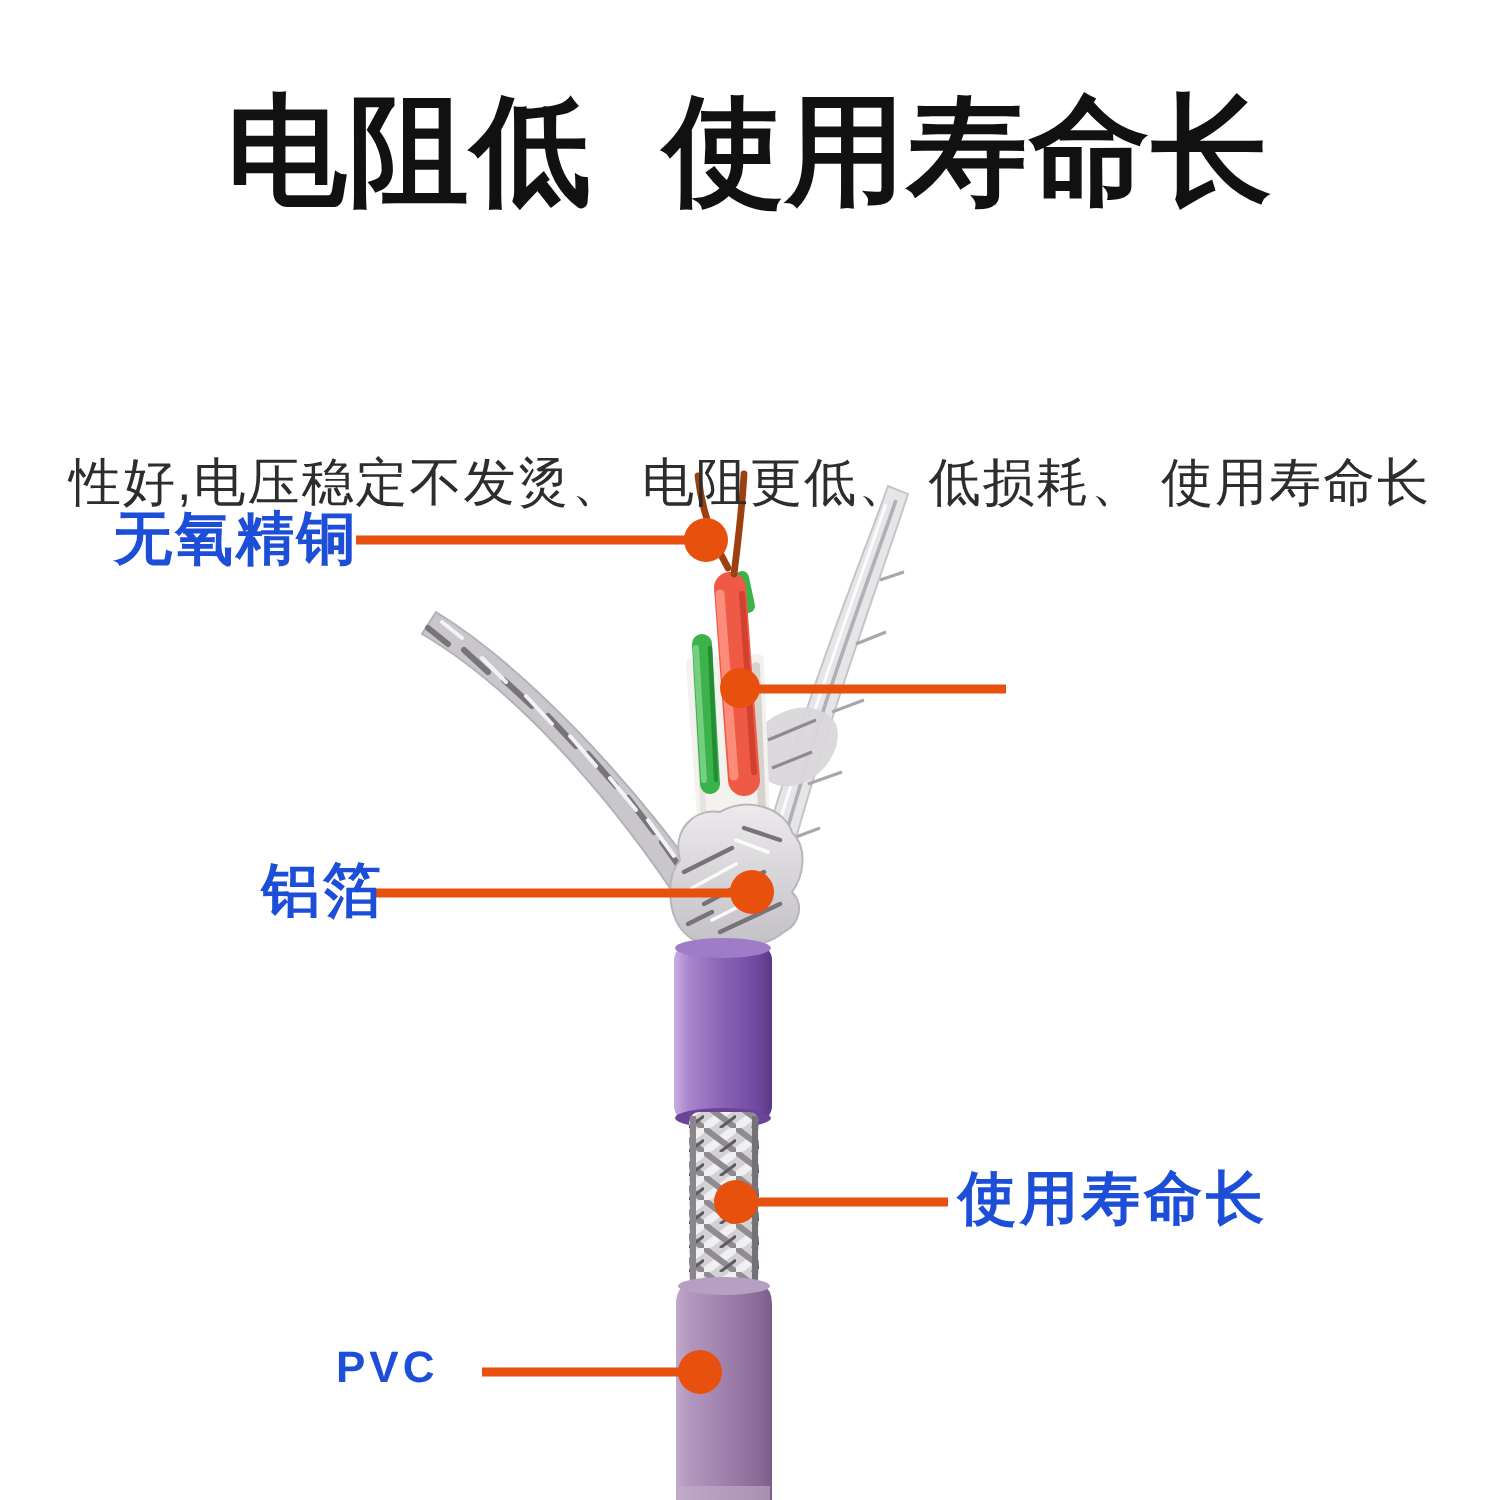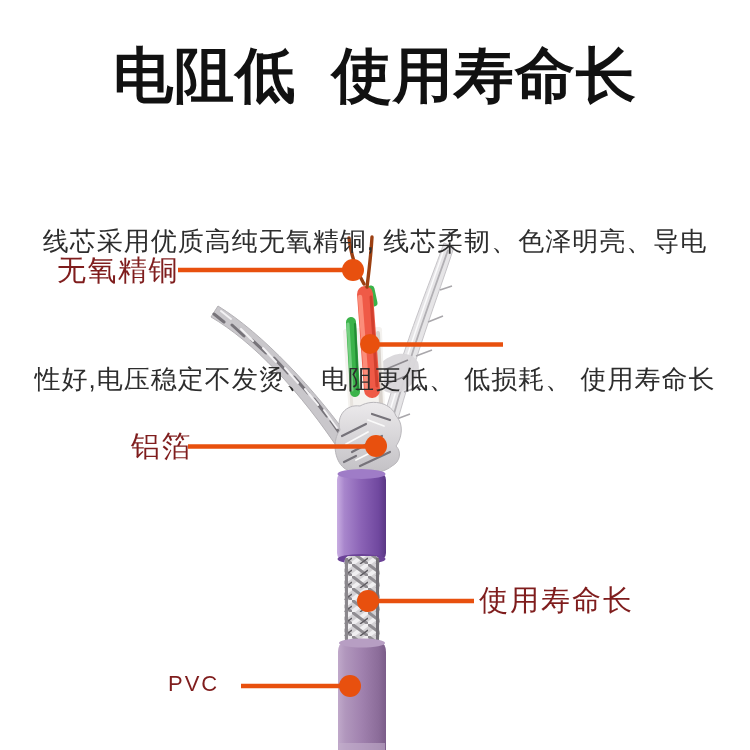--- a/index.html
+++ b/index.html
@@ -11,22 +11,22 @@
   .layer-text{position:absolute;left:0;top:0;width:750px;height:750px;z-index:2;pointer-events:none;}
   .title{
     position:absolute;top:36px;left:0;width:750px;text-align:center;
     font-size:60px;font-weight:900;color:#111111;letter-spacing:1px;white-space:pre;
   }
   .desc{
     position:absolute;top:126px;left:0;width:750px;text-align:center;
     font-size:26px;line-height:46px;color:#2d2d2d;letter-spacing:1px;font-weight:500;white-space:pre;
   }
   .callout-label{
-    position:absolute;font-size:29px;color:#7f1d1d;letter-spacing:1.5px;
-    line-height:29px;white-space:nowrap;font-weight:400;
+    position:absolute;font-size:29px;color:#1d4ed8;letter-spacing:1.5px;
+    line-height:29px;white-space:nowrap;font-weight:700;
   }
   .lbl-copper{left:57px;top:256px;}
   .lbl-core-sheath{left:512px;top:330px;}
   .lbl-foil{left:131px;top:432px;}
   .lbl-braid{left:479px;top:586px;letter-spacing:2px;}
   .lbl-pvc{left:168px;top:669px;font-size:22px;letter-spacing:2px;text-align:center;}
 </style>
 </head>
 <body>
 
@@ -137,21 +137,20 @@
       <circle cx="376" cy="446" r="11" fill="#e8500e"></circle>
       <circle cx="368" cy="601" r="11" fill="#e8500e"></circle>
       <circle cx="350" cy="686" r="11" fill="#e8500e"></circle>
     </g>
   </svg>
 
   <div class="layer-text">
     <div class="title">电阻低  使用寿命长</div>
 
     <div class="desc">
-      <div>线芯采用优质高纯无氧精铜, 线芯柔韧、色泽明亮、导电</div>
       <div>性好,电压稳定不发烫、 电阻更低、 低损耗、 使用寿命长</div>
     </div>
 
     <div class="callout-label lbl-copper">无氧精铜</div>
     <div class="callout-label lbl-foil">铝箔</div>
     <div class="callout-label lbl-braid">使用寿命长</div>
     <div class="callout-label lbl-pvc">PVC</div>
   </div>
 
 </div>

